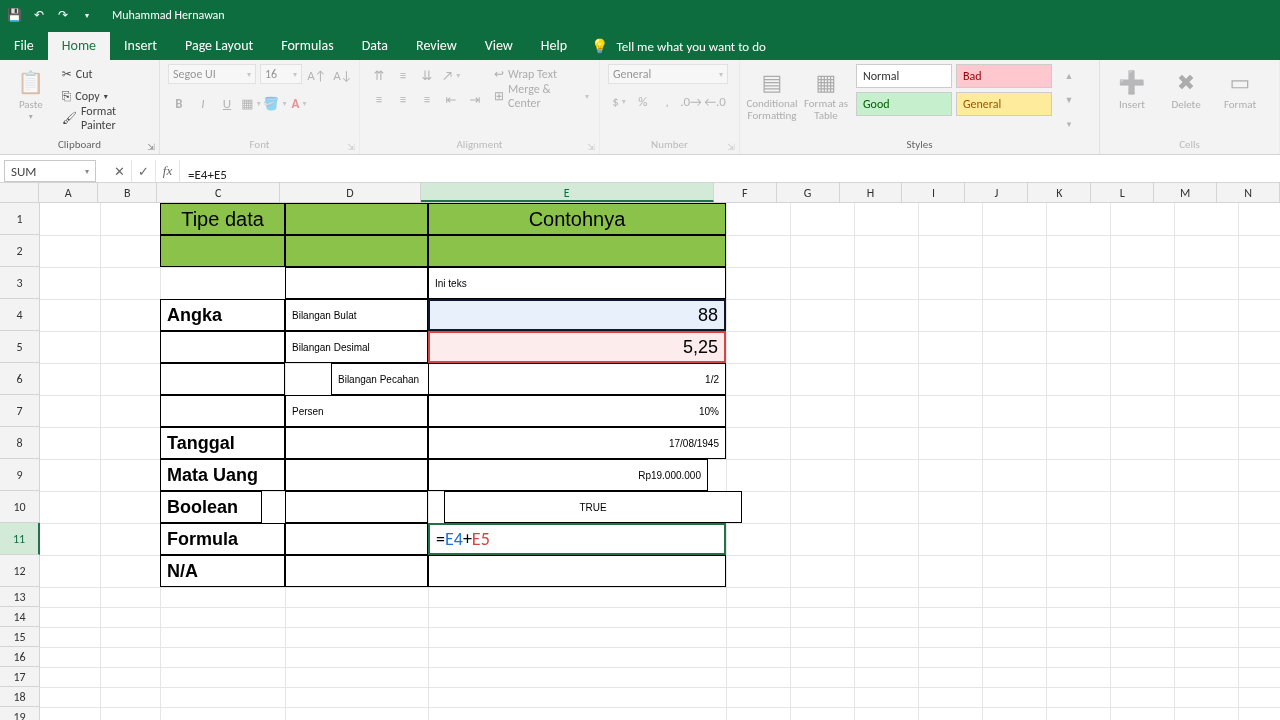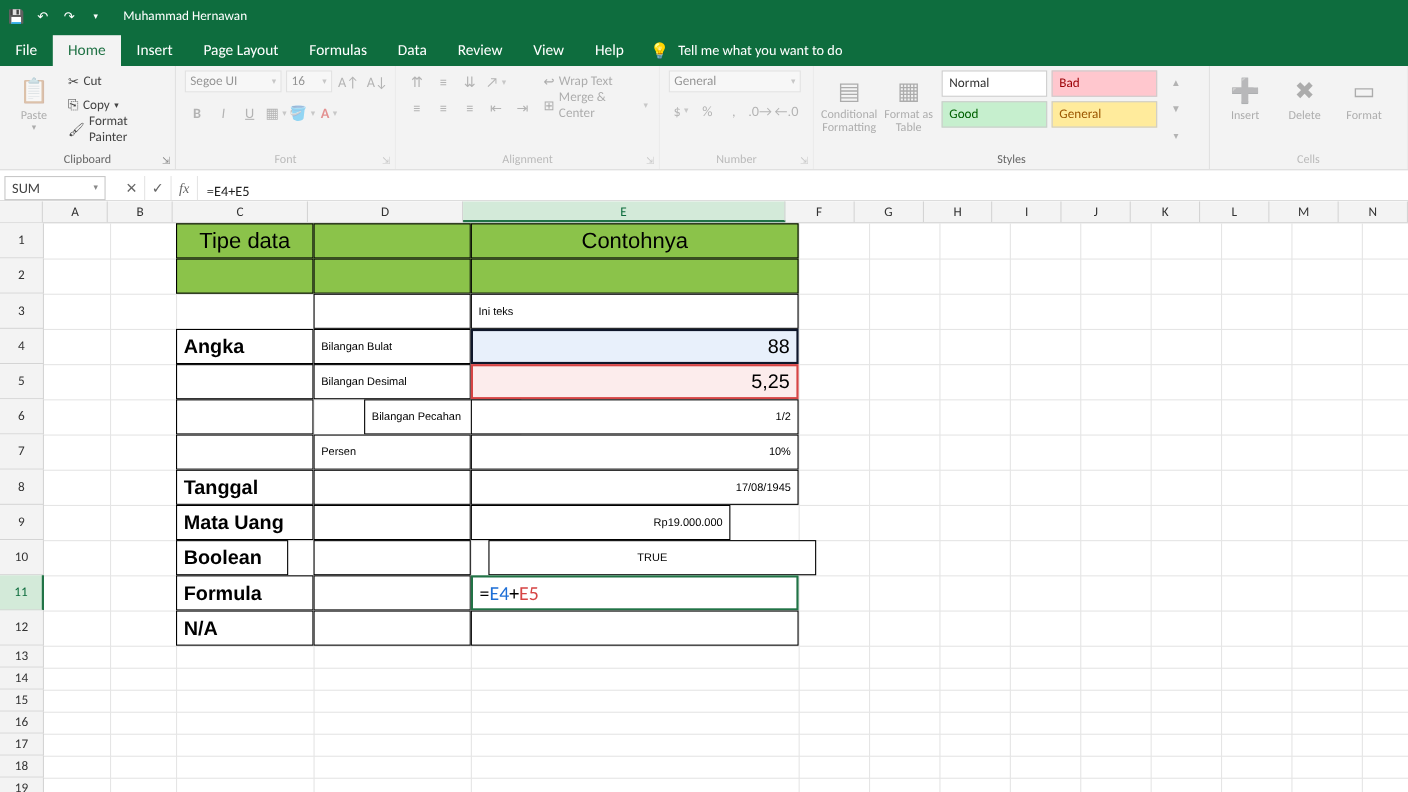--- a/index.html
+++ b/index.html
@@ -359,21 +359,21 @@
         <div class="datacell small" style="left: 245px; top: 160px; width: 143px; height: 32px; margin-left: 46px;">Bilangan Pecahan</div>
         <div class="datacell small right" style="left: 388px; top: 160px; width: 298px; height: 32px;">1/2</div>
         <div class="datacell small" style="left: 120px; top: 192px; width: 125px; height: 32px;"></div>
         <div class="datacell small" style="left: 245px; top: 192px; width: 143px; height: 32px; text-align: right;">Persen</div>
         <div class="datacell small right" style="left: 388px; top: 192px; width: 298px; height: 32px;">10%</div>
         <div class="datacell bold" style="left: 120px; top: 224px; width: 125px; height: 32px;">Tanggal</div>
         <div class="datacell small" style="left: 245px; top: 224px; width: 143px; height: 32px;"></div>
         <div class="datacell small right" style="left: 388px; top: 224px; width: 298px; height: 32px;">17/08/1945</div>
         <div class="datacell bold" style="left: 120px; top: 256px; width: 125px; height: 32px;">Mata Uang</div>
         <div class="datacell small" style="left: 245px; top: 256px; width: 143px; height: 32px;"></div>
-        <div class="datacell small right" style="left: 388px; top: 256px; width: 236px; height: 32px;">Rp19.000.000</div>
+        <div class="datacell small right" style="left: 388px; top: 256px; width: 280px; height: 32px;">Rp19.000.000</div>
         <div class="datacell bold" style="left: 120px; top: 288px; width: 102px; height: 32px;">Boolean</div>
         <div class="datacell small" style="left: 245px; top: 288px; width: 143px; height: 32px;"></div>
         <div class="datacell small center" style="left: 404px; top: 288px; width: 298px; height: 32px;">TRUE</div>
         <div class="datacell bold" style="left: 120px; top: 320px; width: 125px; height: 32px;">Formula</div>
         <div class="datacell small" style="left: 245px; top: 320px; width: 143px; height: 32px;"></div>
         <div class="datacell small editcell" style="left: 388px; top: 320px; width: 298px; height: 32px; font-size: 18px;">
           <span>=</span>
           <span class="blue">E4</span>
           <span>+</span>
           <span class="red">E5</span>

